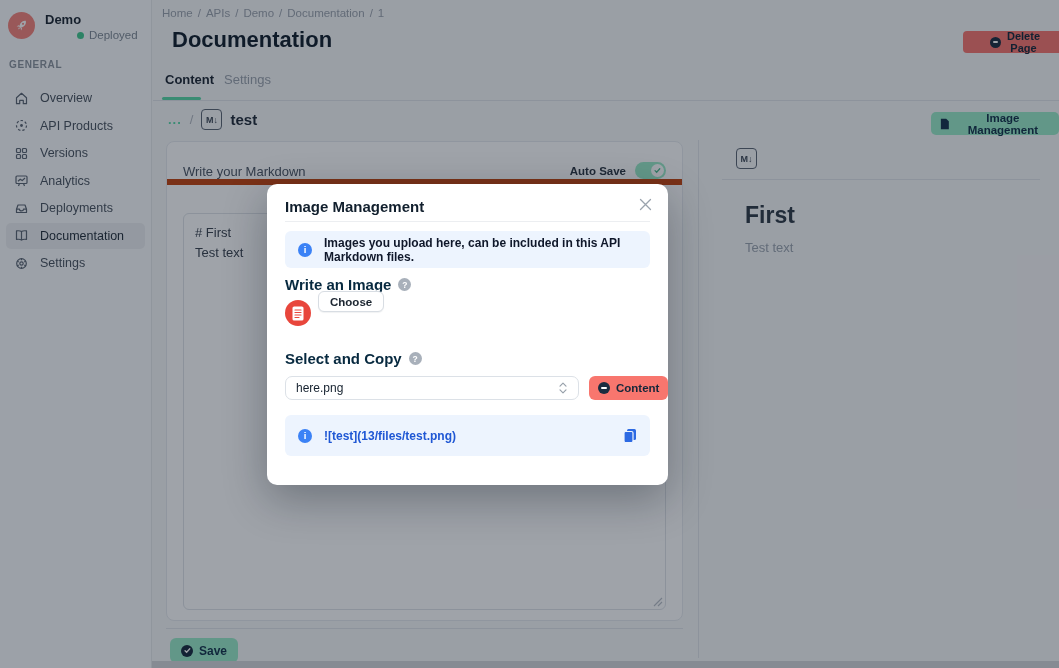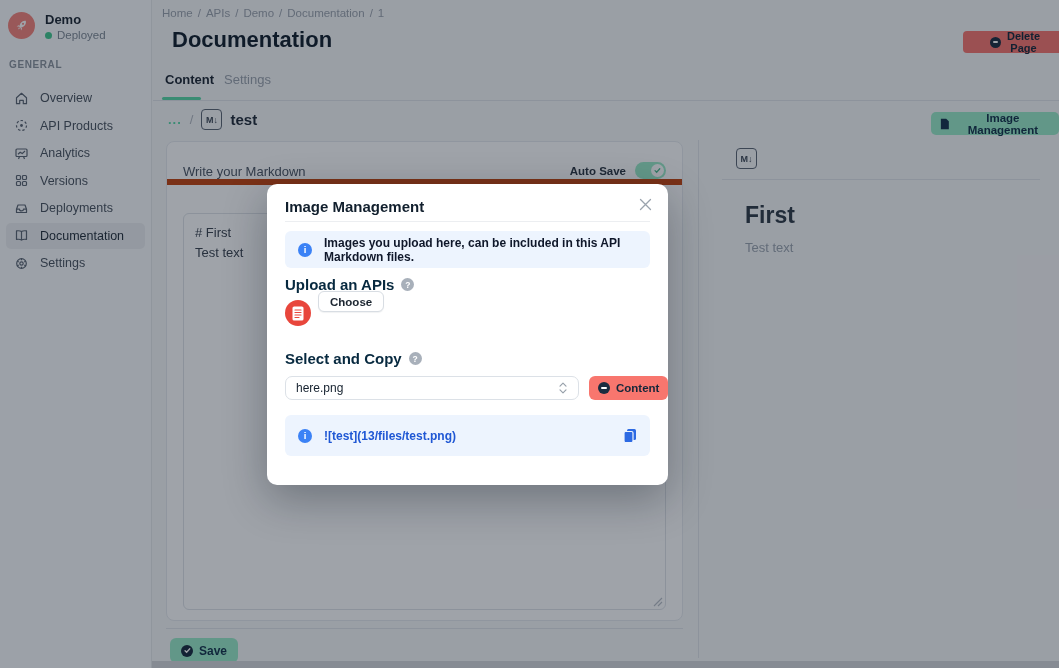--- a/index.html
+++ b/index.html
@@ -10,21 +10,21 @@
   }
 
   
   .sidebar { position:absolute; left:0; top:0; bottom:0; width:152px;
     background:#fbfcfd; border-right:1px solid #e7e9ec; z-index:1; }
   .ws { position:absolute; left:8px; top:12px; display:flex; gap:10px; }
   .ws-logo { width:27px; height:27px; border-radius:50%; background:#f5837a;
     display:flex; align-items:center; justify-content:center; flex:0 0 auto; }
   .ws-logo svg { transform:rotate(42deg); }
   .ws-name { font-size:13px; font-weight:700; color:#1a2430; line-height:15px; }
-  .ws-status { display:flex; align-items:center; gap:5px; margin-top:2px; }
+  .ws-status { display:flex; align-items:center; gap:5px; margin-top:2px;margin-left:32px; }
   .ws-dot { width:7px; height:7px; border-radius:50%; background:#41c98e; }
   .ws-status span { font-size:11.5px; color:#7d8894; }
   .side-label { position:absolute; left:9px; top:59px; font-size:10px; font-weight:700;
     letter-spacing:.6px; color:#8a939d; }
   .nav { position:absolute; left:6px; right:6px; top:85px; }
   .nav-item { height:26px; margin-bottom:1.5px; display:flex; align-items:center; gap:11px;
     padding:0 8px; border-radius:5px; color:#48525e; cursor:default; }
   .nav-item.active { background:#edeff2; color:#1f2a36; }
   .nav-item .nicon { width:15px; height:15px; flex:0 0 auto; color:#5b6572; display:flex; }
   .nav-item span.lbl { font-size:12.5px; }
@@ -154,38 +154,38 @@
       <span class="nicon">
         <svg width="15" height="15" viewBox="0 0 15 15" fill="none" stroke="currentColor" stroke-width="1.2">
             <circle cx="7.5" cy="7.5" r="5" stroke-dasharray="2.4 2"></circle>
             <circle cx="7.5" cy="7.5" r="1.4" fill="currentColor" stroke="none"></circle>
           </svg>
       </span>
       <span class="lbl">API Products</span>
     </div>
     <div class="nav-item">
       <span class="nicon">
-        <svg width="15" height="15" viewBox="0 0 15 15" fill="none" stroke="currentColor" stroke-width="1.2" stroke-linejoin="round">
-            <rect x="2" y="3" width="11" height="7.5" rx="1"></rect>
-            <polyline points="4,8.3 6.2,6.2 8.2,7.6 11,5"></polyline>
-            <path d="M5.5 10.5 4.5 13M9.5 10.5 10.5 13"></path>
-          </svg>
-      </span>
-      <span class="lbl">Analytics</span>
-    </div>
-    <div class="nav-item">
-      <span class="nicon">
         <svg width="15" height="15" viewBox="0 0 15 15" fill="none" stroke="currentColor" stroke-width="1.2">
             <rect x="2.5" y="2.5" width="4" height="4" rx="1"></rect>
             <rect x="8.5" y="2.5" width="4" height="4" rx="1"></rect>
             <rect x="2.5" y="8.5" width="4" height="4" rx="1"></rect>
             <rect x="8.5" y="8.5" width="4" height="4" rx="1"></rect>
           </svg>
       </span>
       <span class="lbl">Versions</span>
+    </div>
+    <div class="nav-item">
+      <span class="nicon">
+        <svg width="15" height="15" viewBox="0 0 15 15" fill="none" stroke="currentColor" stroke-width="1.2" stroke-linejoin="round">
+            <rect x="2" y="3" width="11" height="7.5" rx="1"></rect>
+            <polyline points="4,8.3 6.2,6.2 8.2,7.6 11,5"></polyline>
+            <path d="M5.5 10.5 4.5 13M9.5 10.5 10.5 13"></path>
+          </svg>
+      </span>
+      <span class="lbl">Analytics</span>
     </div>
     <div class="nav-item">
       <span class="nicon">
         <svg width="15" height="15" viewBox="0 0 15 15" fill="none" stroke="currentColor" stroke-width="1.2" stroke-linejoin="round">
             <path d="M2.5 8.2 4 4h7l1.5 4.2v3.3h-10z"></path>
             <path d="M2.5 8.2h3c0 1 .9 1.7 2 1.7s2-.7 2-1.7h3"></path>
           </svg>
       </span>
       <span class="lbl">Deployments</span>
     </div>
@@ -303,21 +303,21 @@
       </svg>
   </div>
   <div class="modal-divider"></div>
 
   <div class="alert alert-info-top">
     <span class="i-circle">i</span>
     <span class="alert-text">Images you upload here, can be included in this API Markdown files.</span>
   </div>
 
   <div class="m-h upload-h">
-    <b>Upload an APIs</b>
+    <b>Write an Image</b>
     <span class="help-circle">?</span>
   </div>
 
   <div class="file-circle">
     <svg width="12" height="15" viewBox="0 0 12 15">
         <rect x="0.5" y="0.5" width="11" height="14" rx="1.6" fill="#ffffff"></rect>
         <path d="M3 4h6M3 6.5h6M3 9h6M3 11.5h4" stroke="#e8463c" stroke-width="1.2" stroke-linecap="round"></path>
       </svg>
   </div>
   <button class="choose-btn">Choose</button>

